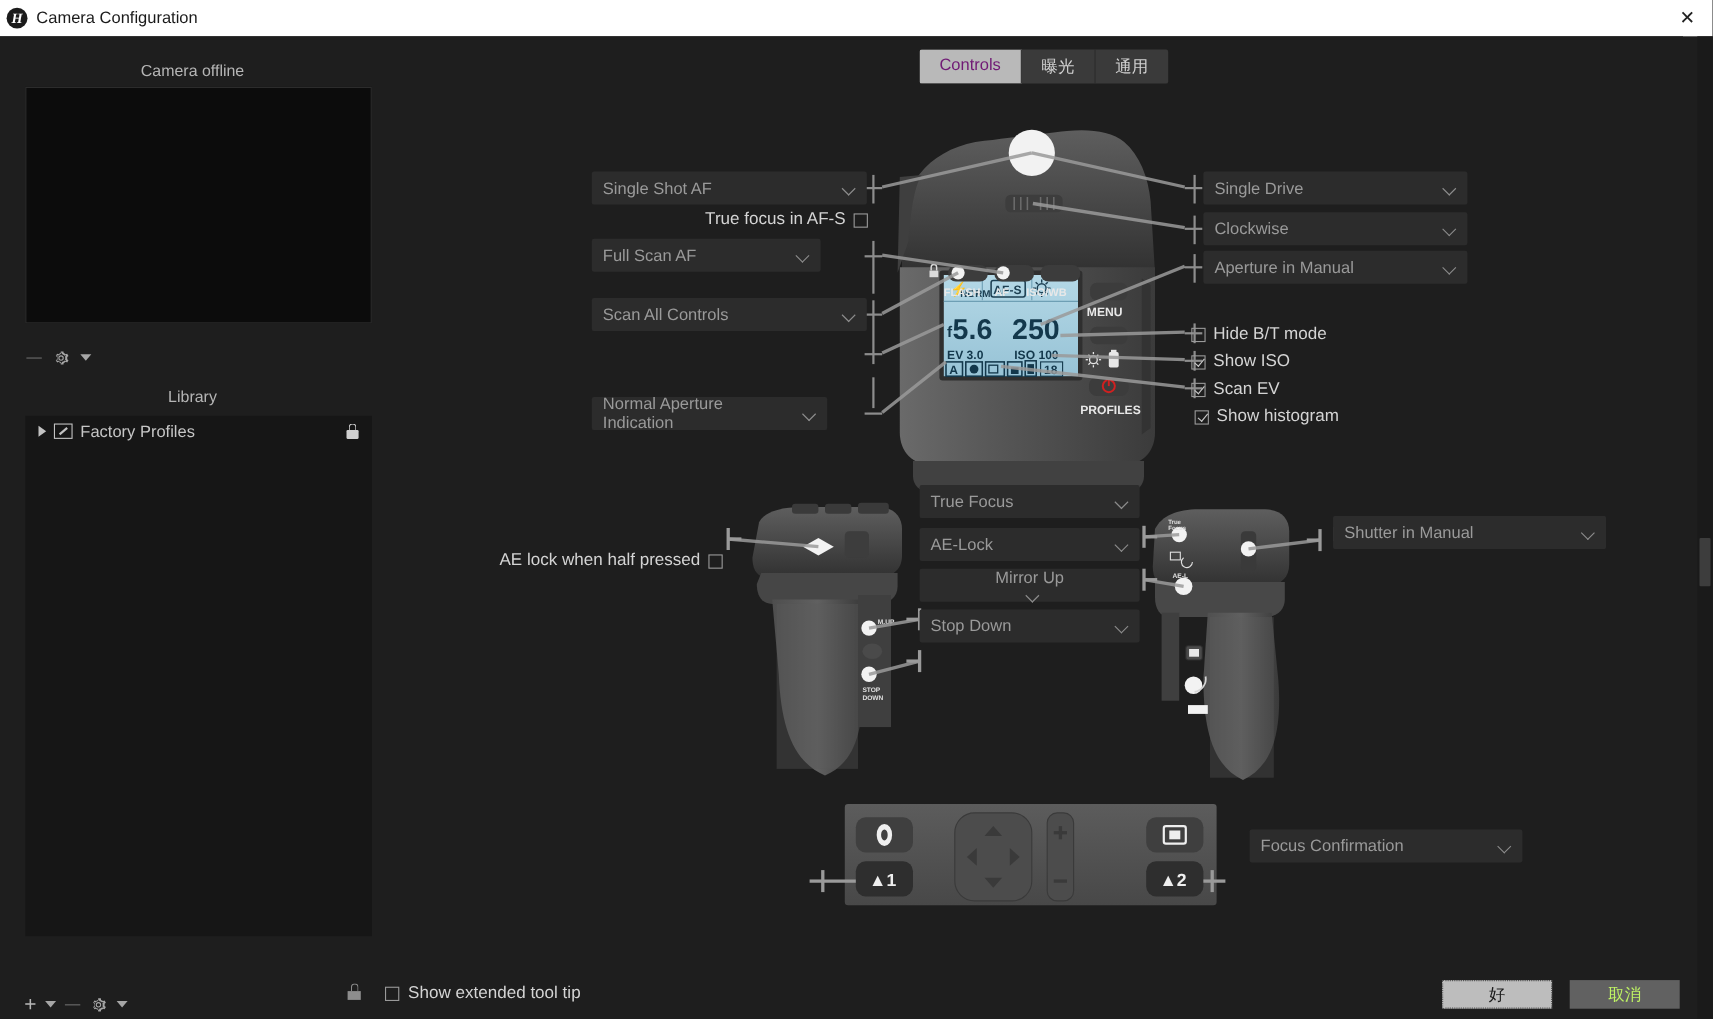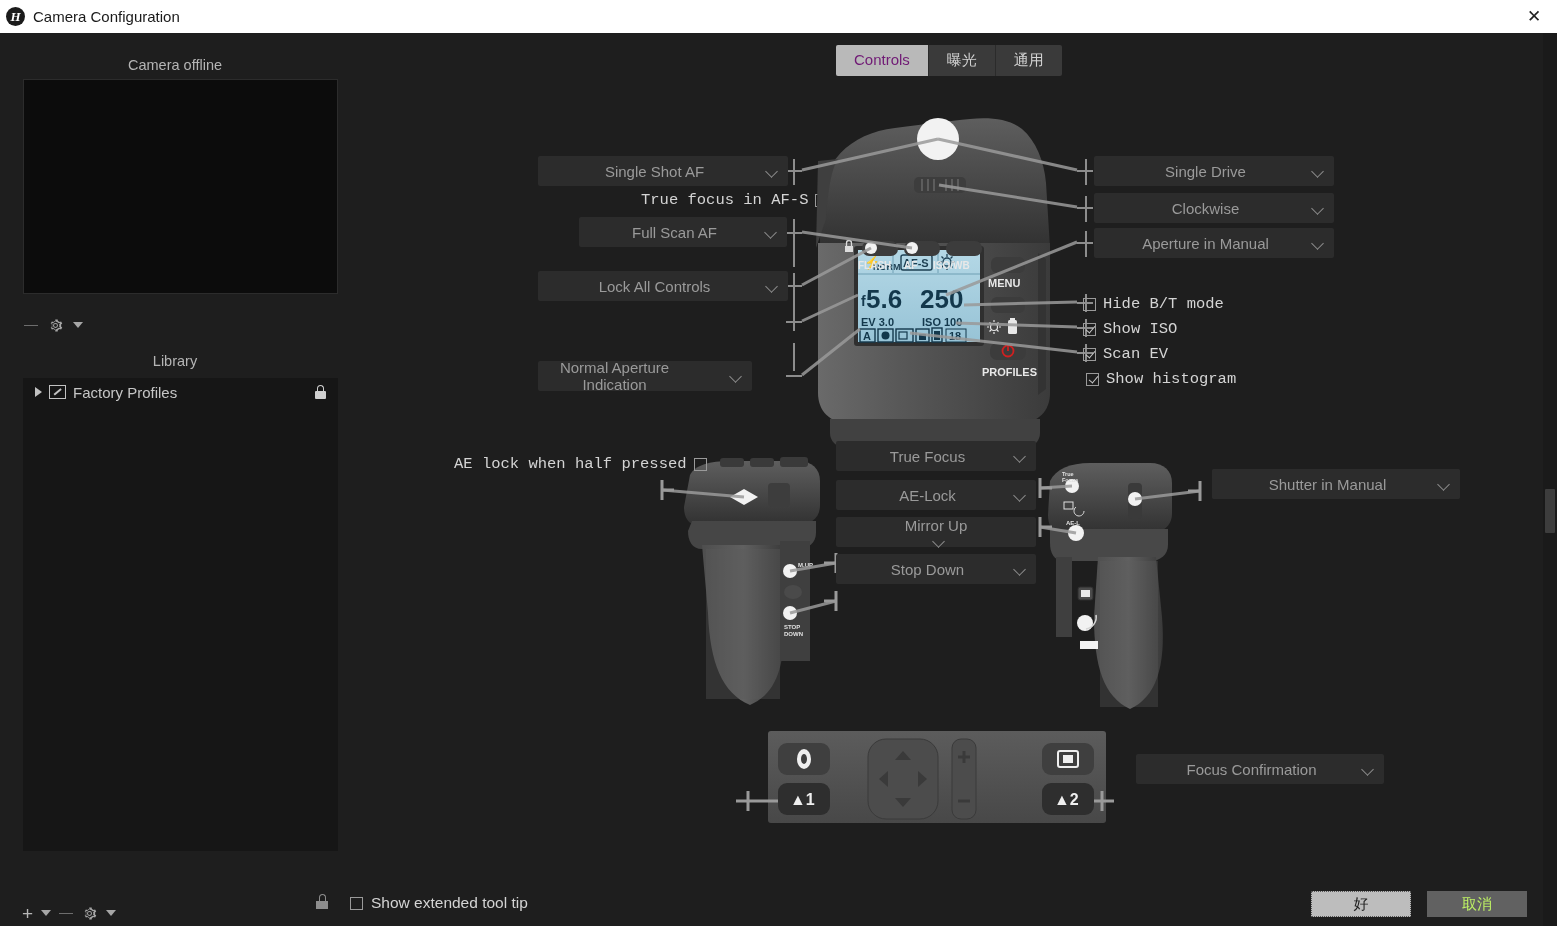--- a/index.html
+++ b/index.html
@@ -113,33 +113,33 @@
     border-right: 1px solid #2b2b2b; min-width: 60px; text-align: center;
   }
   .tab:last-child { border-right: none; }
   .tab.active { background: #b9b9b9; color: #701a75; }
 
   
   .dd {
     position: absolute; height: 30px; background: #2c2c2c; border-radius: 2px;
     display: flex; align-items: center; padding: 0 10px; cursor: pointer;
   }
-  .dd span.lbl { color: #9a9a9a; font-size: 15px; flex: 1; text-align: center; }
+  .dd span.lbl { color: #9a9a9a; font-size: 15px; flex: 1; }
   .chev {
     width: 11px; height: 11px; position: relative; margin-left: 6px;
   }
   .chev::before {
     content: ""; position: absolute; left: 0; top: 1px; width: 8px; height: 8px;
     border-right: 1.7px solid #8d8d8d; border-bottom: 1.7px solid #8d8d8d;
     transform: rotate(45deg);
   }
 
   
   .cb-row {
-    position: absolute; display: flex; align-items: center; gap: 7px; cursor: pointer; font-family: Liberation Mono, monospace;
+    position: absolute; display: flex; align-items: center; gap: 7px; cursor: pointer;
   }
   .cb-row.rtl { flex-direction: row-reverse; }
   .cbox {
     width: 13px; height: 13px; border: 1.5px solid #9a9a9a; background: transparent;
     position: relative; flex-shrink: 0;
   }
   .cbox.checked::after {
     content: ""; position: absolute; left: 3.5px; top: 0px; width: 4px; height: 8px;
     border-right: 1.7px solid #c9c9c9; border-bottom: 1.7px solid #c9c9c9;
     transform: rotate(40deg);
@@ -259,27 +259,27 @@
   <div class="dd" style="left:188px; top:123px; width:250px;">
     <span class="lbl">Single Shot AF</span>
     <span class="chev"></span>
   </div>
 
   <div class="cb-row rtl" style="left:291px; top:158px;">
     <span class="cbox"></span>
     <span class="cb-label">True focus in AF-S</span>
   </div>
 
-  <div class="dd" style="left:188px; top:184px; width:208px;margin-left:41px;">
+  <div class="dd" style="left:188px; top:184px; width:208px;">
     <span class="lbl">Full Scan AF</span>
     <span class="chev"></span>
   </div>
 
   <div class="dd" style="left:188px; top:238px; width:250px;">
-    <span class="lbl">Lock All Controls</span>
+    <span class="lbl">Scan All Controls</span>
     <span class="chev"></span>
   </div>
 
 
   <div class="dd" style="left:188px; top:328px; width:214px;gap:44px;">
     <span class="lbl">Normal Aperture Indication</span>
     <span class="chev"></span>
   </div>
 
   <div class="conn v" style="left:735px; top:126px; height:26px;"></div>
@@ -571,21 +571,21 @@
       <line x1="838" y1="458" x2="850" y2="458"></line>
       <line x1="398" y1="758" x2="398" y2="778"></line>
       <line x1="386" y1="768" x2="398" y2="768"></line>
       <line x1="398" y1="768" x2="428" y2="768"></line>
       <line x1="752" y1="758" x2="752" y2="778"></line>
       <line x1="752" y1="768" x2="764" y2="768"></line>
       <line x1="744" y1="768" x2="752" y2="768"></line>
     </g>
   </svg>
 
-  <div class="cb-row rtl" style="left:104px; top:422px;text-align:center;">
+  <div class="cb-row rtl" style="left:104px; top:468px;text-align:center;">
     <span class="cbox"></span>
     <span class="cb-label">AE lock when half pressed</span>
   </div>
 
   <div class="dd" style="left:486px; top:408px; width:200px;">
     <span class="lbl">True Focus</span>
     <span class="chev"></span>
   </div>
   <div class="dd" style="left:486px; top:447px; width:200px;">
     <span class="lbl">AE-Lock</span>

